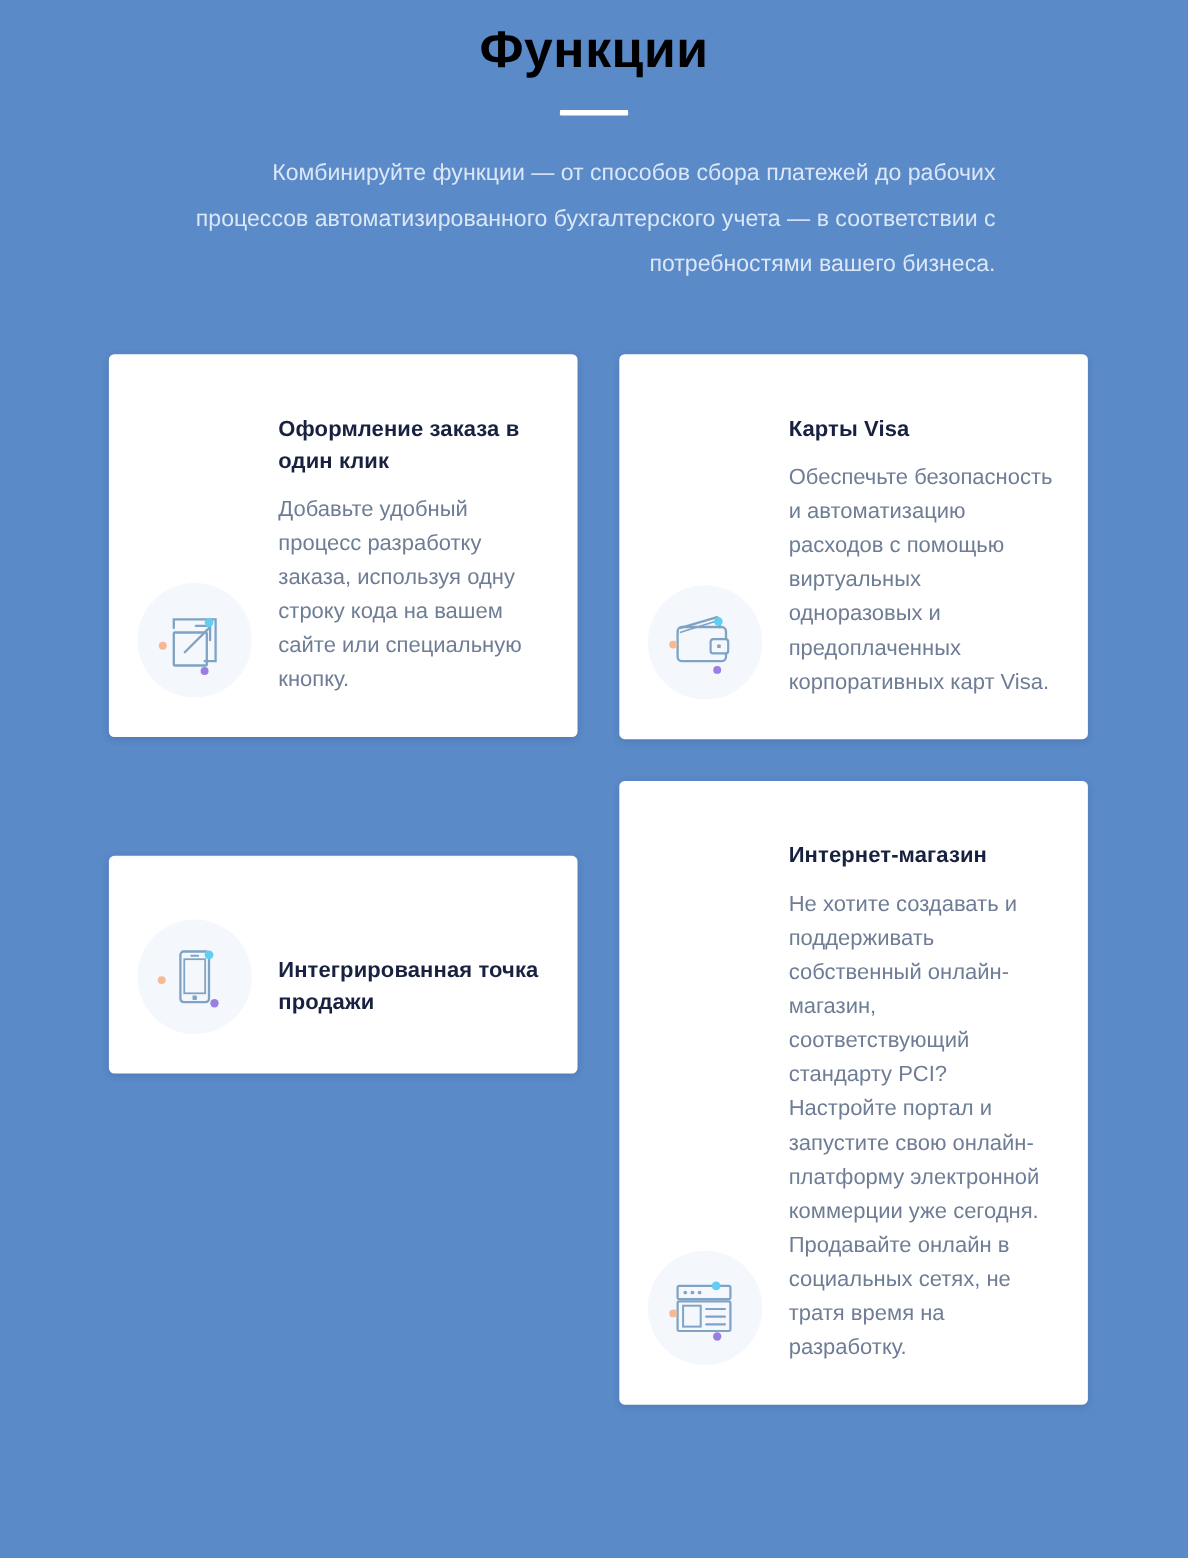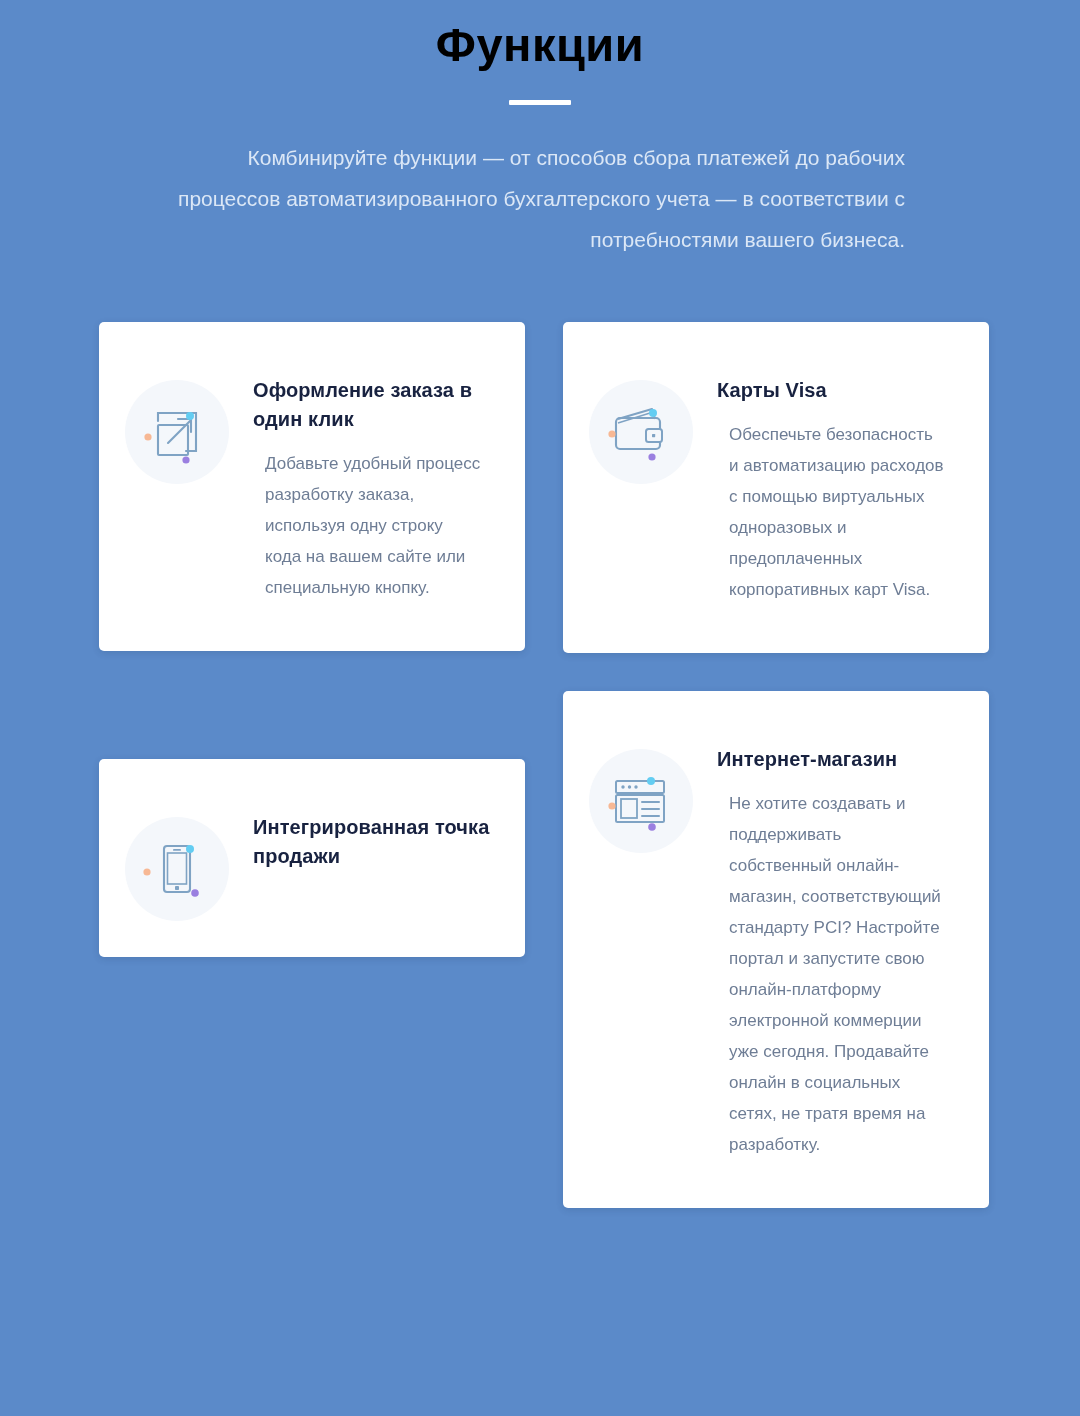--- a/index.html
+++ b/index.html
@@ -66,21 +66,21 @@
     row-gap: 38px;
   }
 
   .feature-card {
     background: #ffffff;
     border-radius: 5px;
     box-shadow: 0 2px 7px rgba(25, 50, 90, 0.16);
     box-sizing: border-box;
     padding: 36px 30px 36px 26px;
     display: flex;
-    align-items: flex-start;
+    align-items: flex-end;
     gap: 0;
   }
 
   .card-icon-wrap {
     flex: 0 0 auto;
     width: 104px;
     height: 104px;
     margin-right: 24px;
     margin-top: 22px;
     display: flex;
@@ -106,24 +106,24 @@
   }
   .card-title {
     font-size: 20px;
     font-weight: 700;
     line-height: 29px;
     color: #182240;
     margin: 0 0 14px 0;
     letter-spacing: 0.1px;
   }
   .card-text {
-    font-size: 17px;
+    font-size: 20px;
     line-height: 31px;
     color: #6e7d95;
-    margin: 12px;
+    margin: 0;
   }
 </style>
 </head>
 <body>
 
 <div class="section-header">
   <h1 class="section-title">Функции</h1>
   <div class="title-divider"></div>
   <p class="section-subtitle">Комбинируйте функции — от способов сбора платежей до рабочих процессов автоматизированного бухгалтерского учета — в соответствии с потребностями вашего бизнеса.</p>
 </div>

